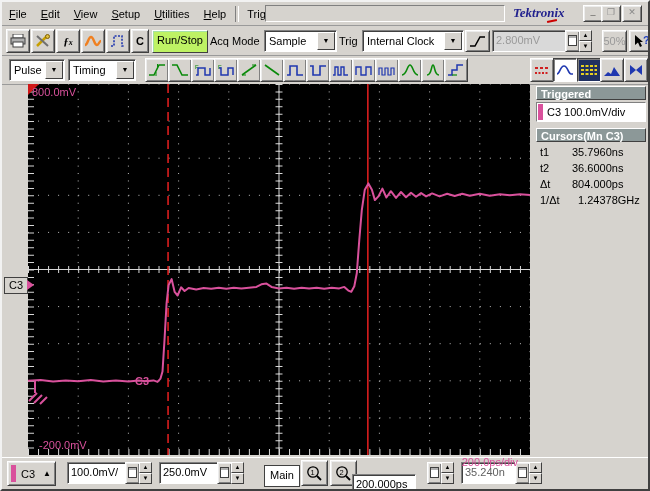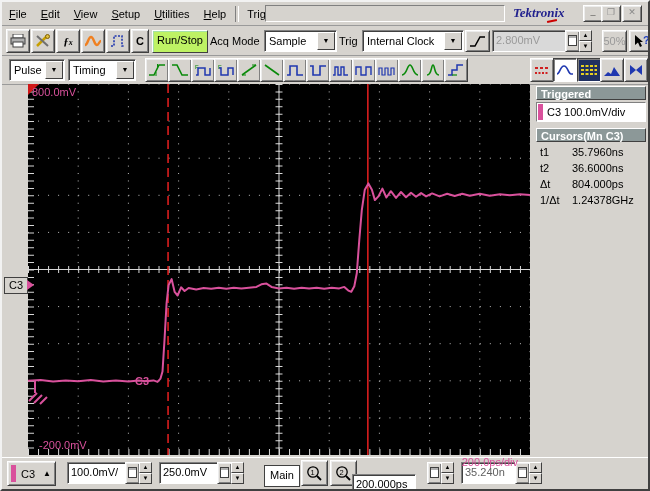--- a/index.html
+++ b/index.html
@@ -329,21 +329,21 @@
     <span>35.7960ns</span>
   </div>
   <div class="cur-row" style="top:160px;">
     <span class="cl">t2</span>
     <span>36.6000ns</span>
   </div>
   <div class="cur-row" style="top:176px;">
     <span class="cl">Δt</span>
     <span>804.000ps</span>
   </div>
-  <div class="cur-row" style="top:192px;">
+  <div class="cur-row" style="top:192px;gap:6px;">
     <span class="cl">1/Δt</span>
     <span>1.24378GHz</span>
   </div>
 
   <div class="bottombar">
     <div class="c3btn raised">
       <span class="swatch"></span>
       <span>C3</span>
       <span class="arr">▲</span>
     </div>

